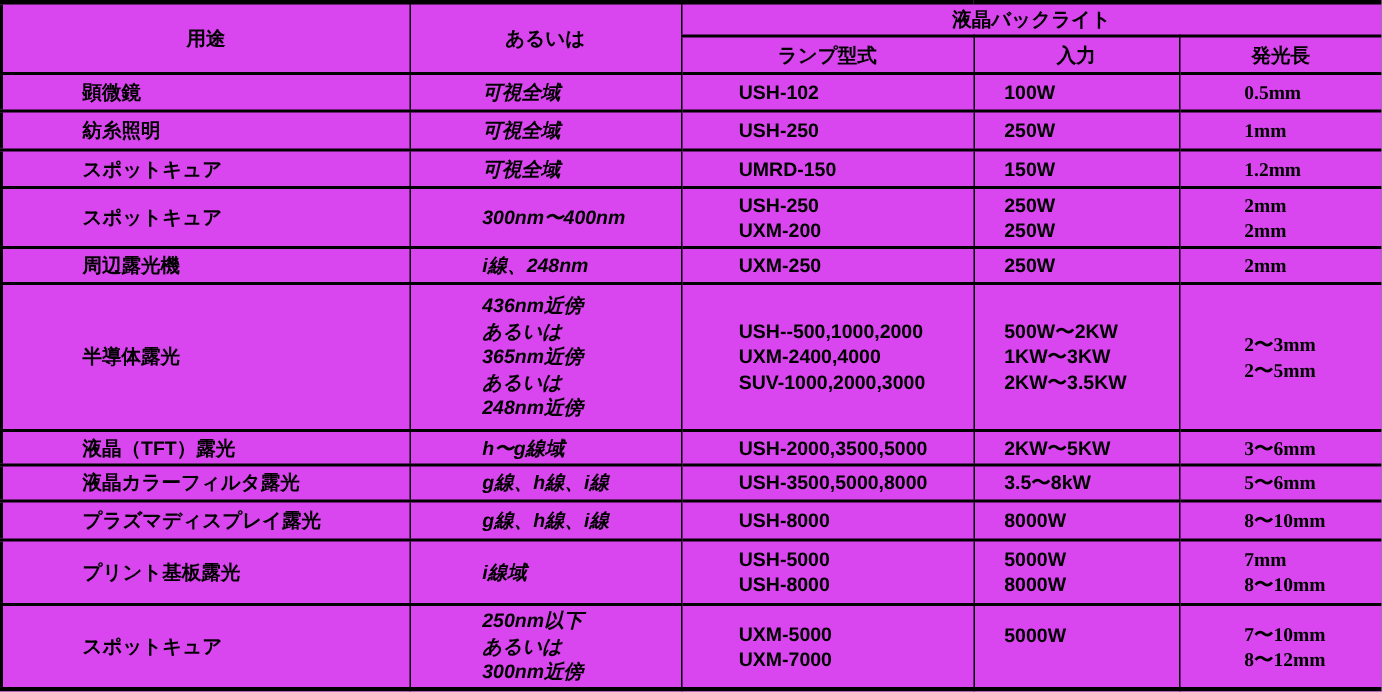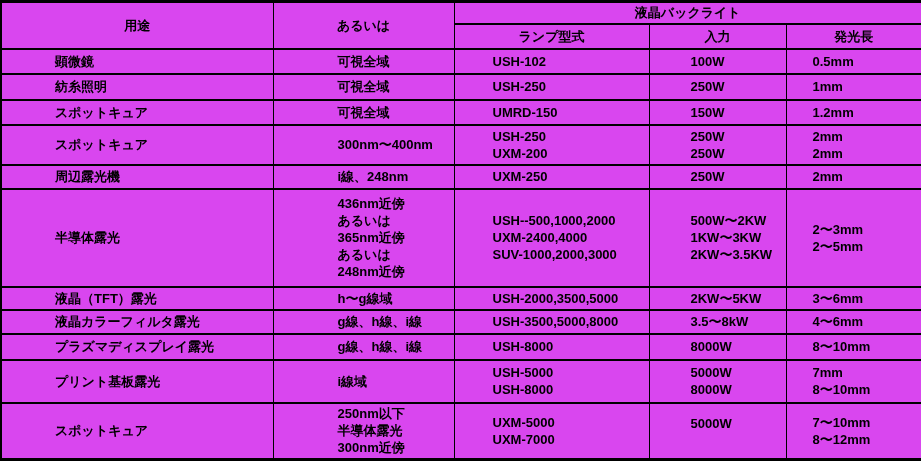--- a/index.html
+++ b/index.html
@@ -42,24 +42,24 @@
     text-align: center;
     vertical-align: middle;
     font-weight: bold;
   }
   td {
     text-align: left;
     vertical-align: middle;
     white-space: pre-line;
   }
   td.c1 { padding-left: 53px; }
-  td.c2 { padding-left: 64px; }
+  td.c2 { padding-left: 48px; font-style: italic; }
   td.c3 { padding-left: 38px; }
-  td.c4 { padding-left: 41px; }
-  td.c5 { padding-left: 26px; }
+  td.c4 { padding-left: 20px; }
+  td.c5 { padding-left: 43px; font-family: Liberation Serif, serif; }
 
   
   td.vt { vertical-align: top; padding-top: 11px; }
 
   tr.h22 { height: 22px; }
   tr.h25 { height: 25px; }
   tr.h26 { height: 26px; }
   tr.h24 { height: 24px; }
   tr.h23 { height: 23px; }
   tr.h40 { height: 40px; }
@@ -151,21 +151,21 @@
         <td class="c2">h〜g線域</td>
         <td class="c3">USH-2000,3500,5000</td>
         <td class="c4">2KW〜5KW</td>
         <td class="c5">3〜6mm</td>
       </tr>
       <tr class="h24">
         <td class="c1">液晶カラーフィルタ露光</td>
         <td class="c2">g線、h線、i線</td>
         <td class="c3">USH-3500,5000,8000</td>
         <td class="c4">3.5〜8kW</td>
-        <td class="c5">4〜6mm</td>
+        <td class="c5">5〜6mm</td>
       </tr>
       <tr class="h26">
         <td class="c1">プラズマディスプレイ露光</td>
         <td class="c2">g線、h線、i線</td>
         <td class="c3">USH-8000</td>
         <td class="c4">8000W</td>
         <td class="c5">8〜10mm</td>
       </tr>
       <tr class="h43">
         <td class="c1">プリント基板露光</td>
@@ -173,21 +173,21 @@
         <td class="c3">USH-5000
 USH-8000</td>
         <td class="c4">5000W
 8000W</td>
         <td class="c5">7mm
 8〜10mm</td>
       </tr>
       <tr class="h57">
         <td class="c1">スポットキュア</td>
         <td class="c2">250nm以下
-半導体露光
+あるいは
 300nm近傍</td>
         <td class="c3">UXM-5000
 UXM-7000</td>
         <td class="c4 vt">5000W</td>
         <td class="c5">7〜10mm
 8〜12mm</td>
       </tr>
     </tbody>
   </table>
 </div>

